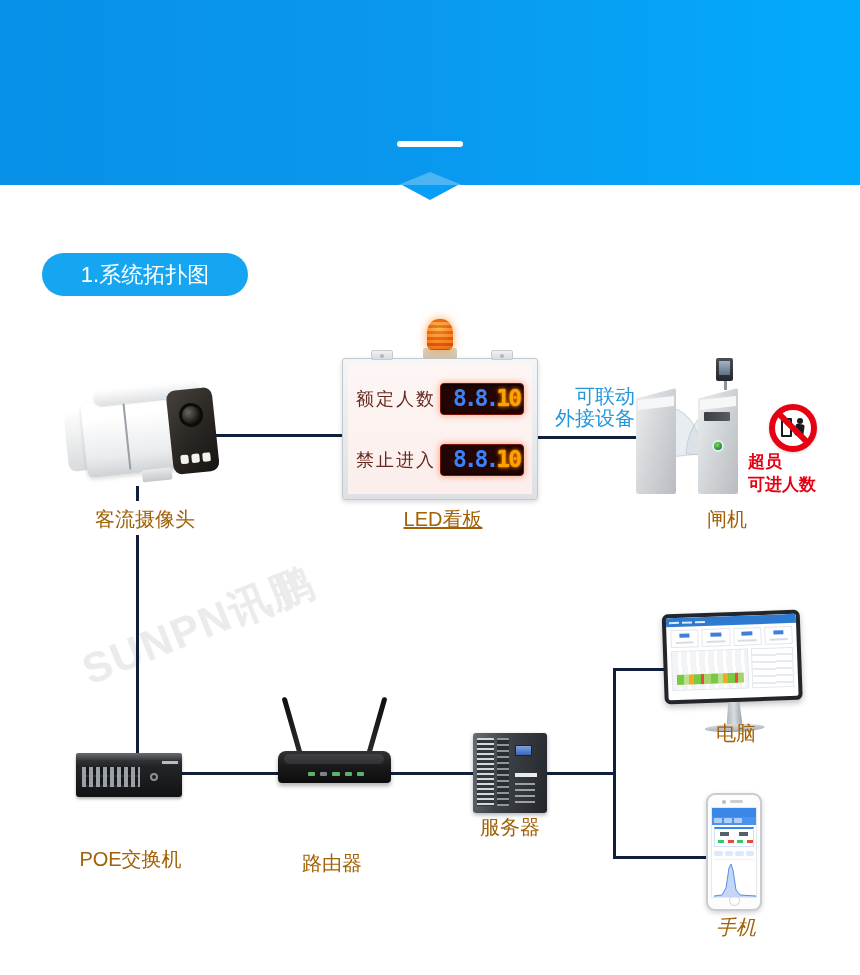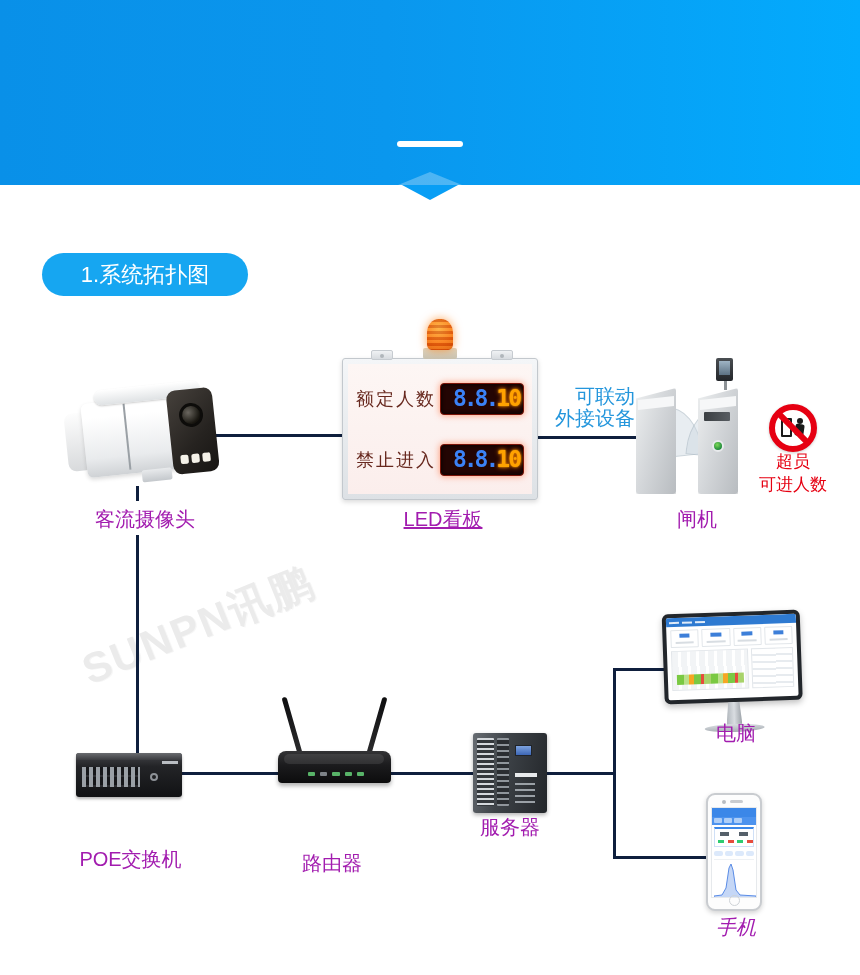--- a/index.html
+++ b/index.html
@@ -29,21 +29,21 @@
 
   
   .watermark { position:absolute; left:48px; top:598px; width:300px; text-align:center;
     transform:rotate(-22deg); color:#ebebeb; font-size:42px; font-weight:bold; letter-spacing:2px;
     text-shadow:1px 1px 0 #f7f7f7; pointer-events:none; }
 
   
   .line { position:absolute; background:#0f1f3d; }
 
   
-  .node-label { position:absolute; text-align:center; color:#a21caf; font-size:20px; }
+  .node-label { position:absolute; text-align:center; color:#a16207; font-size:20px; }
 
   
   .camera { position:absolute; left:64px; top:380px; width:160px; height:112px; transform:rotate(-6deg); }
   .cam-rear { position:absolute; left:2px; top:26px; width:28px; height:58px;
     background:linear-gradient(180deg,#fdfdfd,#d8dadc); border-radius:8px 0 0 8px; }
   .cam-body { position:absolute; left:20px; top:18px; width:96px; height:74px;
     background:linear-gradient(180deg,#ffffff 20%,#e9ebed 75%,#cfd2d5); border-radius:6px;
     box-shadow:0 2px 4px rgba(0,0,0,0.15); }
   .cam-seam { position:absolute; left:62px; top:22px; width:2px; height:66px; background:#9aa0a5; }
   .cam-hood { position:absolute; left:34px; top:6px; width:106px; height:15px;
@@ -114,22 +114,22 @@
   .noentry { position:absolute; left:769px; top:404px; width:48px; height:48px; }
   .noentry .ring { position:absolute; inset:0; border-radius:50%; background:#fff; border:6px solid #e60012;
     box-shadow:0 1px 3px rgba(0,0,0,0.2); }
   .noentry .bar { position:absolute; left:2px; top:21px; width:44px; height:6px; background:#e60012;
     transform:rotate(45deg); }
   .noentry .door { position:absolute; left:12px; top:14px; width:11px; height:19px; border:2px solid #1a1a1a;
     border-radius:1px; background:#fff; }
   .noentry .head { position:absolute; left:28px; top:14px; width:6px; height:6px; border-radius:50%; background:#1a1a1a; }
   .noentry .torso { position:absolute; left:26px; top:20px; width:9px; height:12px; border-radius:2px;
     background:#1a1a1a; transform:rotate(8deg); }
-  .warning-text { position:absolute; left:748px; top:450px; width:90px; text-align:center;
-    color:#e60012; font-size:17px; font-weight:normal; line-height:23px; }
+  .warning-text { position:absolute; left:748px; top:450px; width:90px; text-align:left;
+    color:#e60012; font-size:17px; font-weight:bold; line-height:23px; }
 
   
   .switch { position:absolute; left:76px; top:753px; width:106px; height:44px;
     background:linear-gradient(180deg,#45464a 0%,#232427 30%,#111214 100%); border-radius:3px;
     box-shadow:0 2px 3px rgba(0,0,0,0.3); }
   .switch .top-edge { position:absolute; left:0; top:0; width:100%; height:7px;
     background:linear-gradient(180deg,#6a6c70,#3a3b3f); border-radius:3px 3px 0 0; }
   .switch .ports { position:absolute; left:6px; top:14px; width:58px; height:20px;
     background:
       repeating-linear-gradient(90deg,#9aa0a6 0 4px,transparent 4px 7px),
@@ -296,21 +296,21 @@
   <div class="gate-pole"></div>
   <div class="gate-device">
       <div class="scr"></div>
     </div>
   <div class="gate-pillar right">
     <div class="gate-top-face"></div>
     <div class="gate-screen"></div>
     <div class="gate-button"></div>
   </div>
 </div>
-<div class="node-label" style="left:647px;top:506px;width:100px;">闸机</div>
+<div class="node-label" style="left:647px;top:506px;width:100px;text-align:right;">闸机</div>
 
 <div class="noentry">
   <div class="ring"></div>
   <div class="door"></div>
   <div class="head"></div>
   <div class="torso"></div>
   <div class="bar"></div>
 </div>
 <div class="warning-text">
   <div>超员</div>

